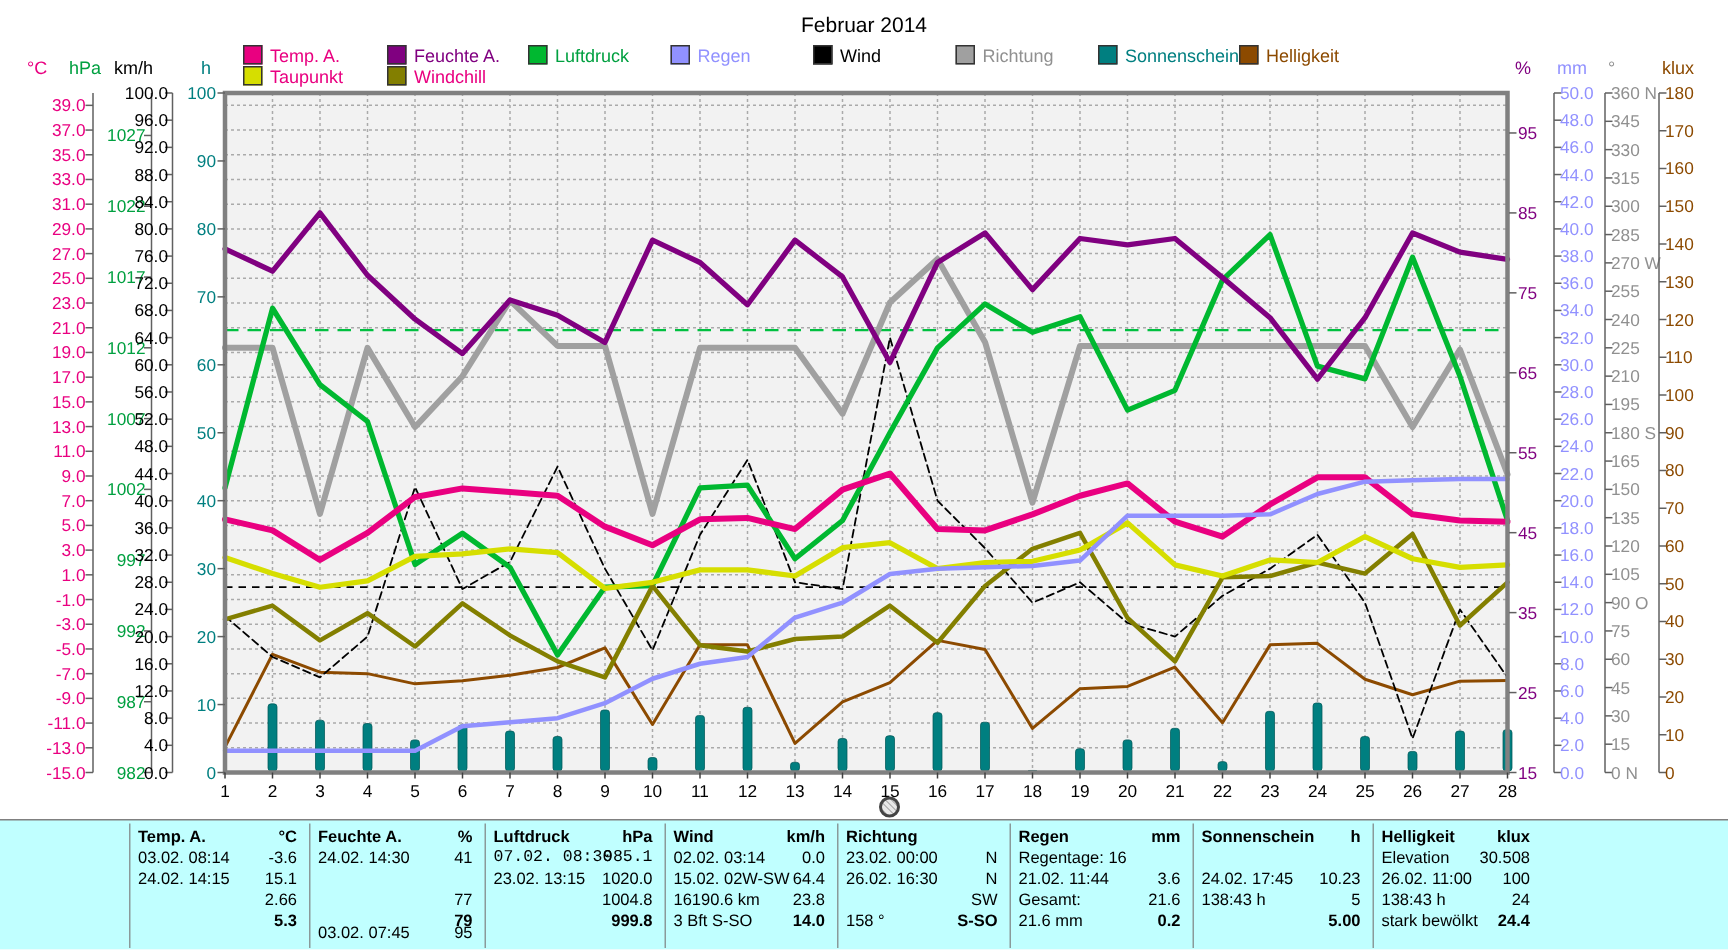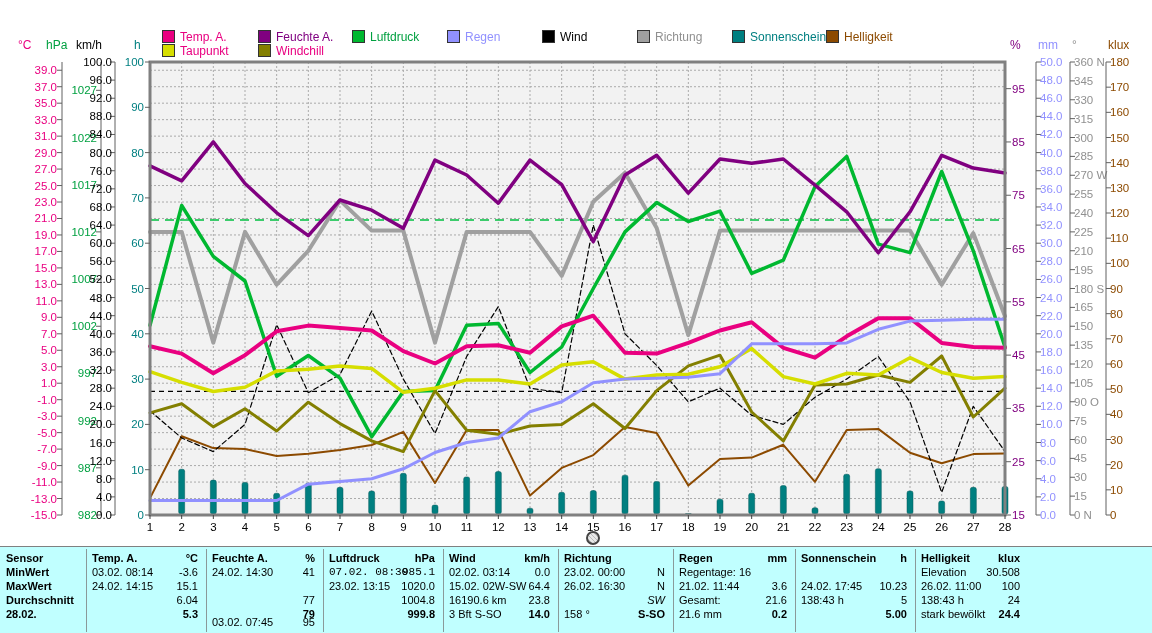--- a/index.html
+++ b/index.html
@@ -19,20 +19,21 @@
   .tcol{position:absolute;font-size:11px;color:#000;}
   .trow{position:absolute;left:0;width:100%;height:13px;white-space:nowrap;}
   .tl{position:absolute;left:0;}
   .tr{position:absolute;right:0;}
   .b{font-weight:bold;}
 </style>
 </head>
 <body>
 <div id="app">
 
+<div id="page-title">Februar 2014</div>
 
 <div id="legend">
       <div class="legend-item" style="left: 162px; top: 30px;"><span class="sw" style="background: rgb(233, 0, 128);"></span><span style="color: rgb(233, 0, 128);">Temp. A.</span></div>
       <div class="legend-item" style="left: 258px; top: 30px;"><span class="sw" style="background: rgb(128, 0, 128);"></span><span style="color: rgb(128, 0, 128);">Feuchte A.</span></div>
       <div class="legend-item" style="left: 352px; top: 30px;"><span class="sw" style="background: rgb(0, 184, 48);"></span><span style="color: rgb(0, 160, 64);">Luftdruck</span></div>
       <div class="legend-item" style="left: 447px; top: 30px;"><span class="sw" style="background: rgb(145, 145, 255);"></span><span style="color: rgb(145, 145, 255);">Regen</span></div>
       <div class="legend-item" style="left: 542px; top: 30px;"><span class="sw" style="background: rgb(0, 0, 0);"></span><span style="color: rgb(0, 0, 0);">Wind</span></div>
       <div class="legend-item" style="left: 637px; top: 30px;"><span class="sw" style="background: rgb(160, 160, 160);"></span><span style="color: rgb(144, 144, 144);">Richtung</span></div>
       <div class="legend-item" style="left: 732px; top: 30px;"><span class="sw" style="background: rgb(0, 127, 128);"></span><span style="color: rgb(0, 127, 128);">Sonnenschein</span></div>
       <div class="legend-item" style="left: 826px; top: 30px;"><span class="sw" style="background: rgb(140, 74, 0);"></span><span style="color: rgb(140, 74, 0);">Helligkeit</span></div>
@@ -533,43 +534,36 @@
 
 <div id="stats-table" style="background: rgb(192, 255, 255);">
       <div class="tsep" style="left: 86px;"></div>
       <div class="tsep" style="left: 206px;"></div>
       <div class="tsep" style="left: 323px;"></div>
       <div class="tsep" style="left: 443px;"></div>
       <div class="tsep" style="left: 558px;"></div>
       <div class="tsep" style="left: 673px;"></div>
       <div class="tsep" style="left: 795px;"></div>
       <div class="tsep" style="left: 915px;"></div>
-      <div class="tcol" style="left: 6px; top: 0px; width: 78px; height: 87px;">
-        <div class="trow b" style="top: 5px;">Sensor</div>
-        <div class="trow b" style="top: 19px;">MinWert</div>
-        <div class="trow b" style="top: 33px;">MaxWert</div>
-        <div class="trow b" style="top: 47px;">Durchschnitt</div>
-        <div class="trow b" style="top: 61px;">28.02.</div>
-      </div>
       <div class="tcol" style="left: 92px; top: 0px; width: 106px; height: 87px;">
         <div class="trow b" style="top: 5px;">
           <span class="tl">Temp. A.</span>
           <span class="tr">°C</span>
         </div>
         <div class="trow" style="top: 19px;">
           <span class="tl">03.02.  08:14</span>
           <span class="tr">-3.6</span>
         </div>
         <div class="trow" style="top: 33px;">
           <span class="tl">24.02.  14:15</span>
           <span class="tr">15.1</span>
         </div>
         <div class="trow" style="top: 47px;">
           <span class="tl"></span>
-          <span class="tr">6.04</span>
+          <span class="tr">2.66</span>
         </div>
         <div class="trow" style="top: 61px;">
           <span class="tl"></span>
           <span class="tr b">5.3</span>
         </div>
       </div>
       <div class="tcol" style="left: 212px; top: 0px; width: 103px; height: 87px;">
         <div class="trow b" style="top: 5px;">
           <span class="tl">Feuchte A.</span>
           <span class="tr">%</span>
@@ -641,21 +635,21 @@
           <span class="tr"></span>
         </div>
         <div class="trow" style="top: 19px; text-align: right;">
           <span class="tl">23.02.  00:00</span>
           <span class="tr">N</span>
         </div>
         <div class="trow" style="top: 33px;">
           <span class="tl">26.02.  16:30</span>
           <span class="tr">N</span>
         </div>
-        <div class="trow" style="top: 47px; font-style: italic;">
+        <div class="trow" style="top: 47px;">
           <span class="tl"></span>
           <span class="tr">SW</span>
         </div>
         <div class="trow" style="top: 61px;">
           <span class="tl">158 °</span>
           <span class="tr b">S-SO</span>
         </div>
       </div>
       <div class="tcol" style="left: 679px; top: 0px; width: 108px; height: 87px;">
         <div class="trow b" style="top: 5px;">

